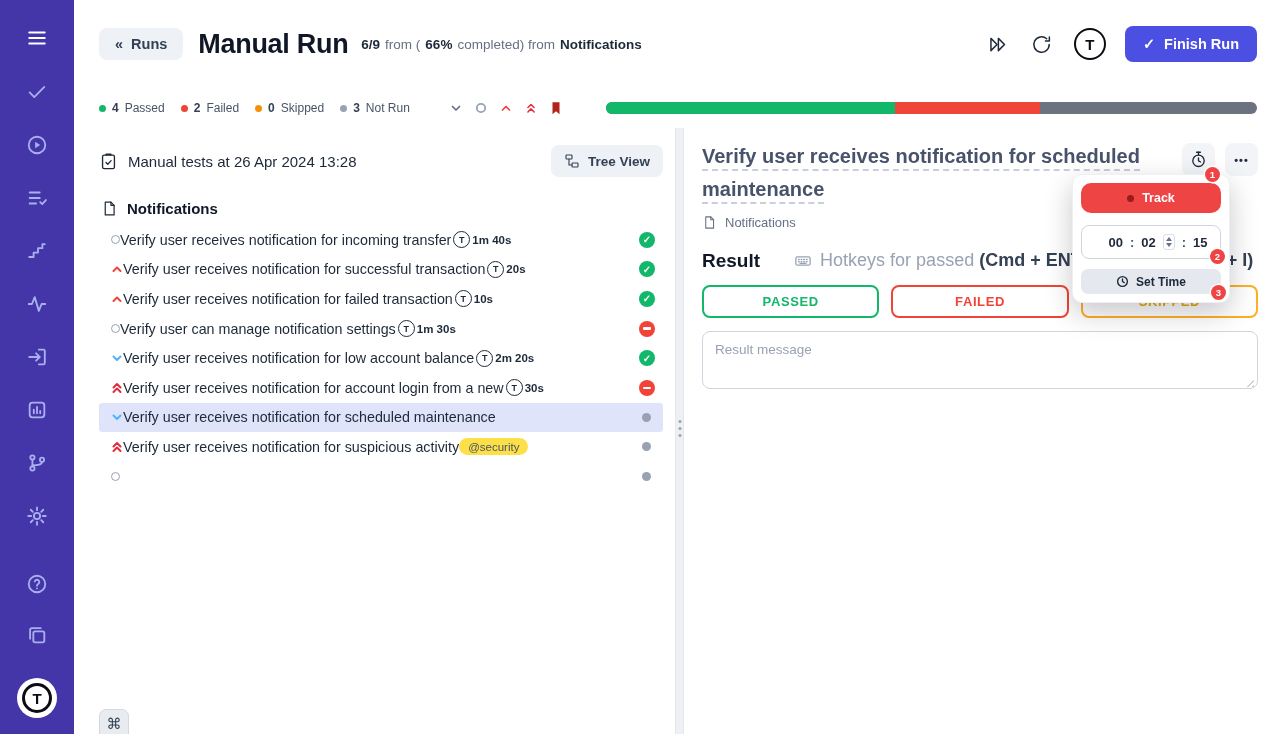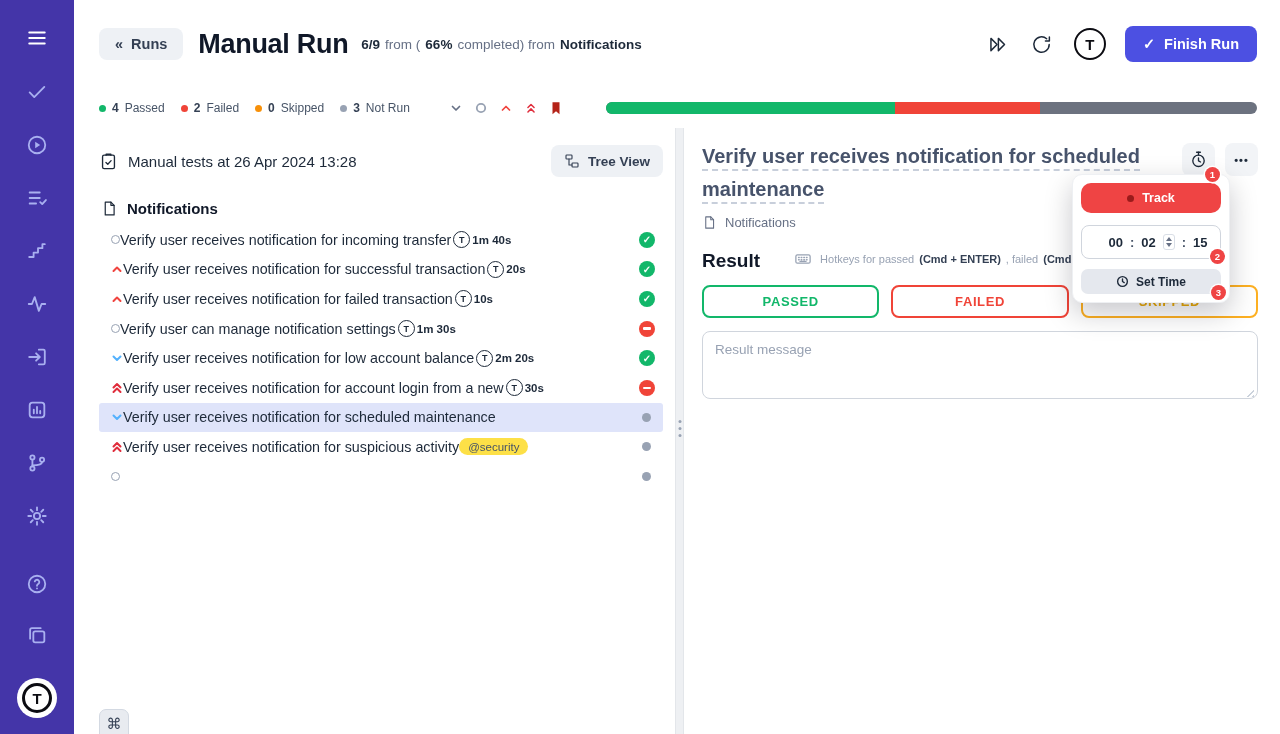--- a/index.html
+++ b/index.html
@@ -94,30 +94,30 @@
   .dtitle .u { border-bottom:2px dashed #c8cfdb; padding-bottom:2px; }
   .title-actions { display:flex; gap:10px; flex-shrink:0; padding-top:3px; }
   .sq-btn { width:33px; height:33px; background:#f2f4f7; border:none; border-radius:8px; display:flex; align-items:center; justify-content:center; cursor:pointer; position:relative; color:#1d2939; }
   .sq-btn svg { width:19px; height:19px; }
   .more-glyph { font-size:11px; letter-spacing:1px; color:#1d2939; font-weight:700; }
   .nbadge { position:absolute; width:15px; height:15px; background:#ef4444; border-radius:50%; color:#fff; font-size:9.5px; font-weight:700; display:flex; align-items:center; justify-content:center; box-shadow:0 0 0 1.5px rgba(255,255,255,.95); z-index:30; }
   .badge-br { right:-5px; bottom:-6px; }
   .crumb { margin-top:9px; display:flex; align-items:center; gap:8px; font-size:13px; color:#667085; }
   .result-row { margin-top:20px; display:flex; align-items:flex-start; }
   .result-label { font-size:19px; font-weight:700; color:#101828; }
-  .hotkeys { margin-left:34px; display:flex; align-items:center; gap:5px; font-size:11px; color:#98a2b3; white-space:nowrap; }
+  .hotkeys { margin-left:34px; display:flex; align-items:center; gap:5px; font-size:18px; color:#98a2b3; white-space:nowrap; }
   .hotkeys b { color:#344054; font-weight:700; }
   .hotkeys svg { width:18px; height:18px; margin-right:3px; flex-shrink:0; }
   .verdicts { margin-top:13px; display:flex; gap:12px; }
   .vbtn { flex:1; height:33px; background:#fff; border-radius:8px; font-family:inherit; font-size:13px; font-weight:700; letter-spacing:.6px; cursor:pointer; }
   .v-pass { border:2px solid #12b76a; color:#12b76a; }
   .v-fail { border:2px solid #f04438; color:#f04438; }
   .v-skip { border:2px solid #fdb022; color:#eaaa08; }
   .msg-wrap { margin-top:13px; position:relative; }
-  .msg { width:100%; height:68px; border:1px solid #d0d5dd; border-radius:8px; padding:10px 12px; font-family:inherit; font-size:13.5px; color:#475467; resize:none; outline:none; }
+  .msg { width:100%; height:58px; border:1px solid #d0d5dd; border-radius:8px; padding:10px 12px; font-family:inherit; font-size:13.5px; color:#475467; resize:none; outline:none; }
   .msg::placeholder { color:#98a2b3; }
   .ta-resize { position:absolute; right:4px; bottom:6px; width:10px; height:10px; background:repeating-linear-gradient(135deg, transparent 0 2px, #cbd2dc 2px 3.5px); clip-path:polygon(100% 0, 100% 100%, 0 100%); }
 
   
   .popup { position:absolute; top:46px; right:50px; width:158px; background:#fff; border:1px solid #eef0f3; border-radius:10px; box-shadow:0 10px 28px rgba(2,6,23,.22); padding:8px; z-index:20; }
   .track-btn { width:100%; height:30px; background:#ef4444; border:none; border-radius:10px; color:#fff; font-family:inherit; font-size:12.5px; font-weight:700; display:flex; align-items:center; justify-content:center; gap:8px; cursor:pointer; }
   .rec-dot { width:7px; height:7px; border-radius:50%; background:#9a1b1b; }
   .time-group { margin-top:12px; height:34px; border:1px solid #d0d5dd; border-radius:8px; display:flex; align-items:center; justify-content:center; gap:7px; font-size:13px; font-weight:700; color:#1d2939; position:relative;padding-left:14px; }
   .tval { cursor:text; }
   .tsep { color:#475467; }

